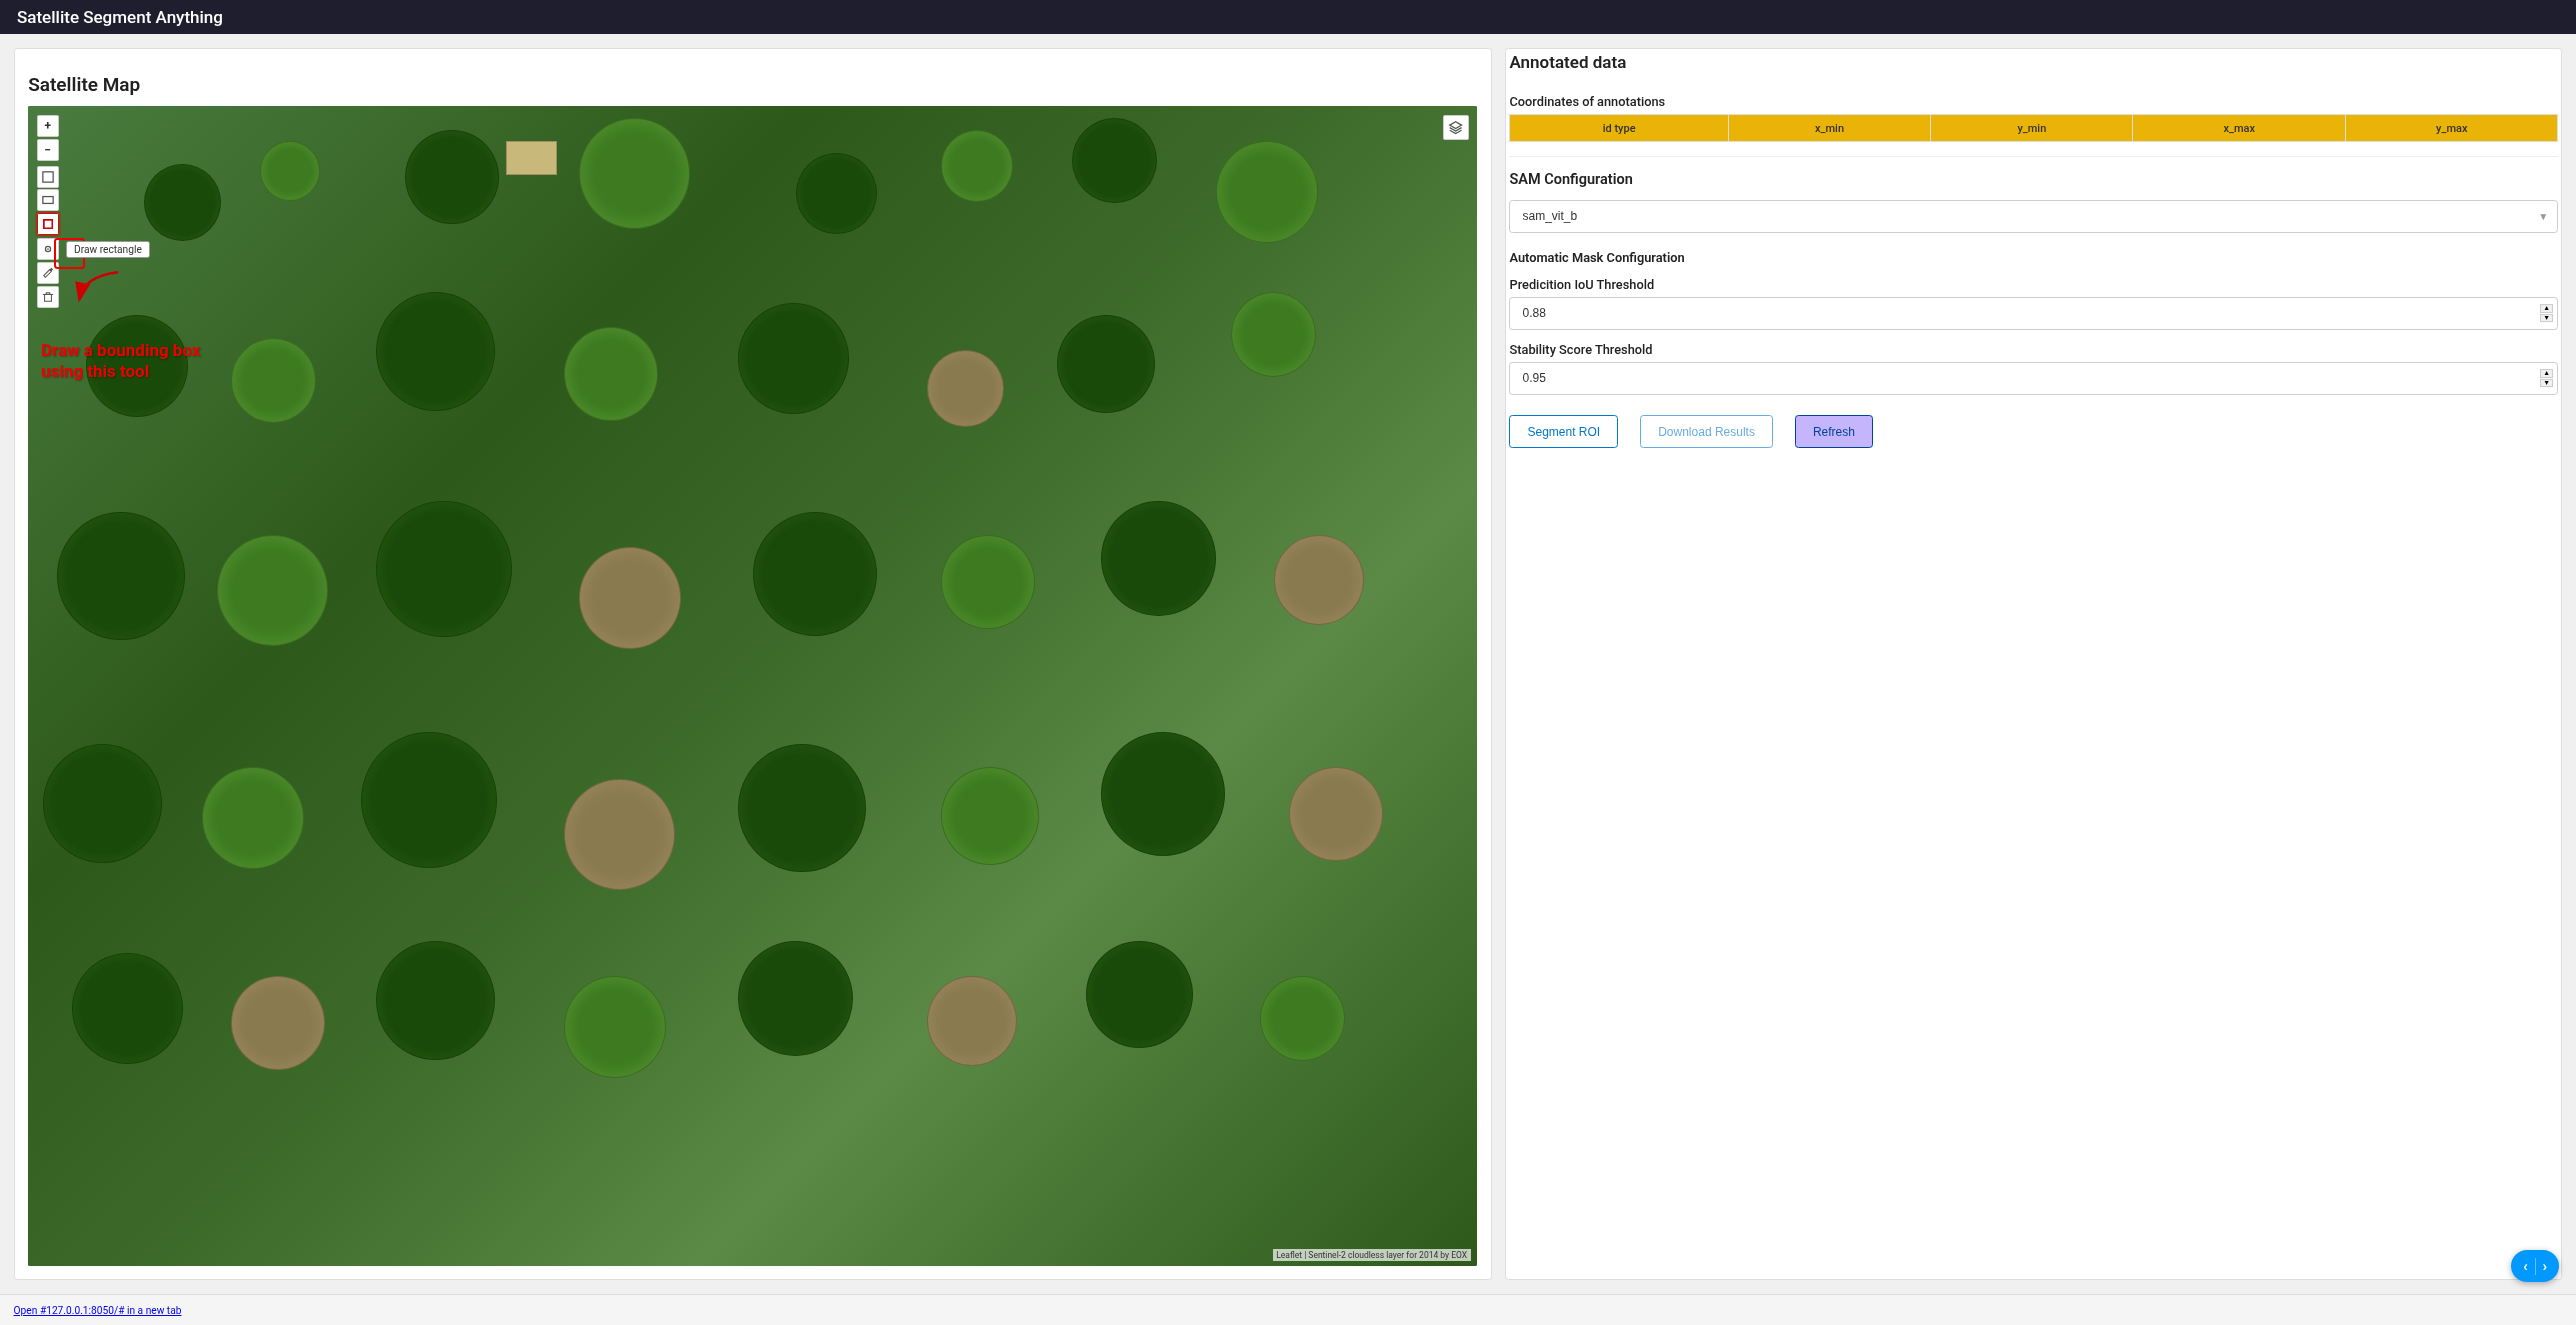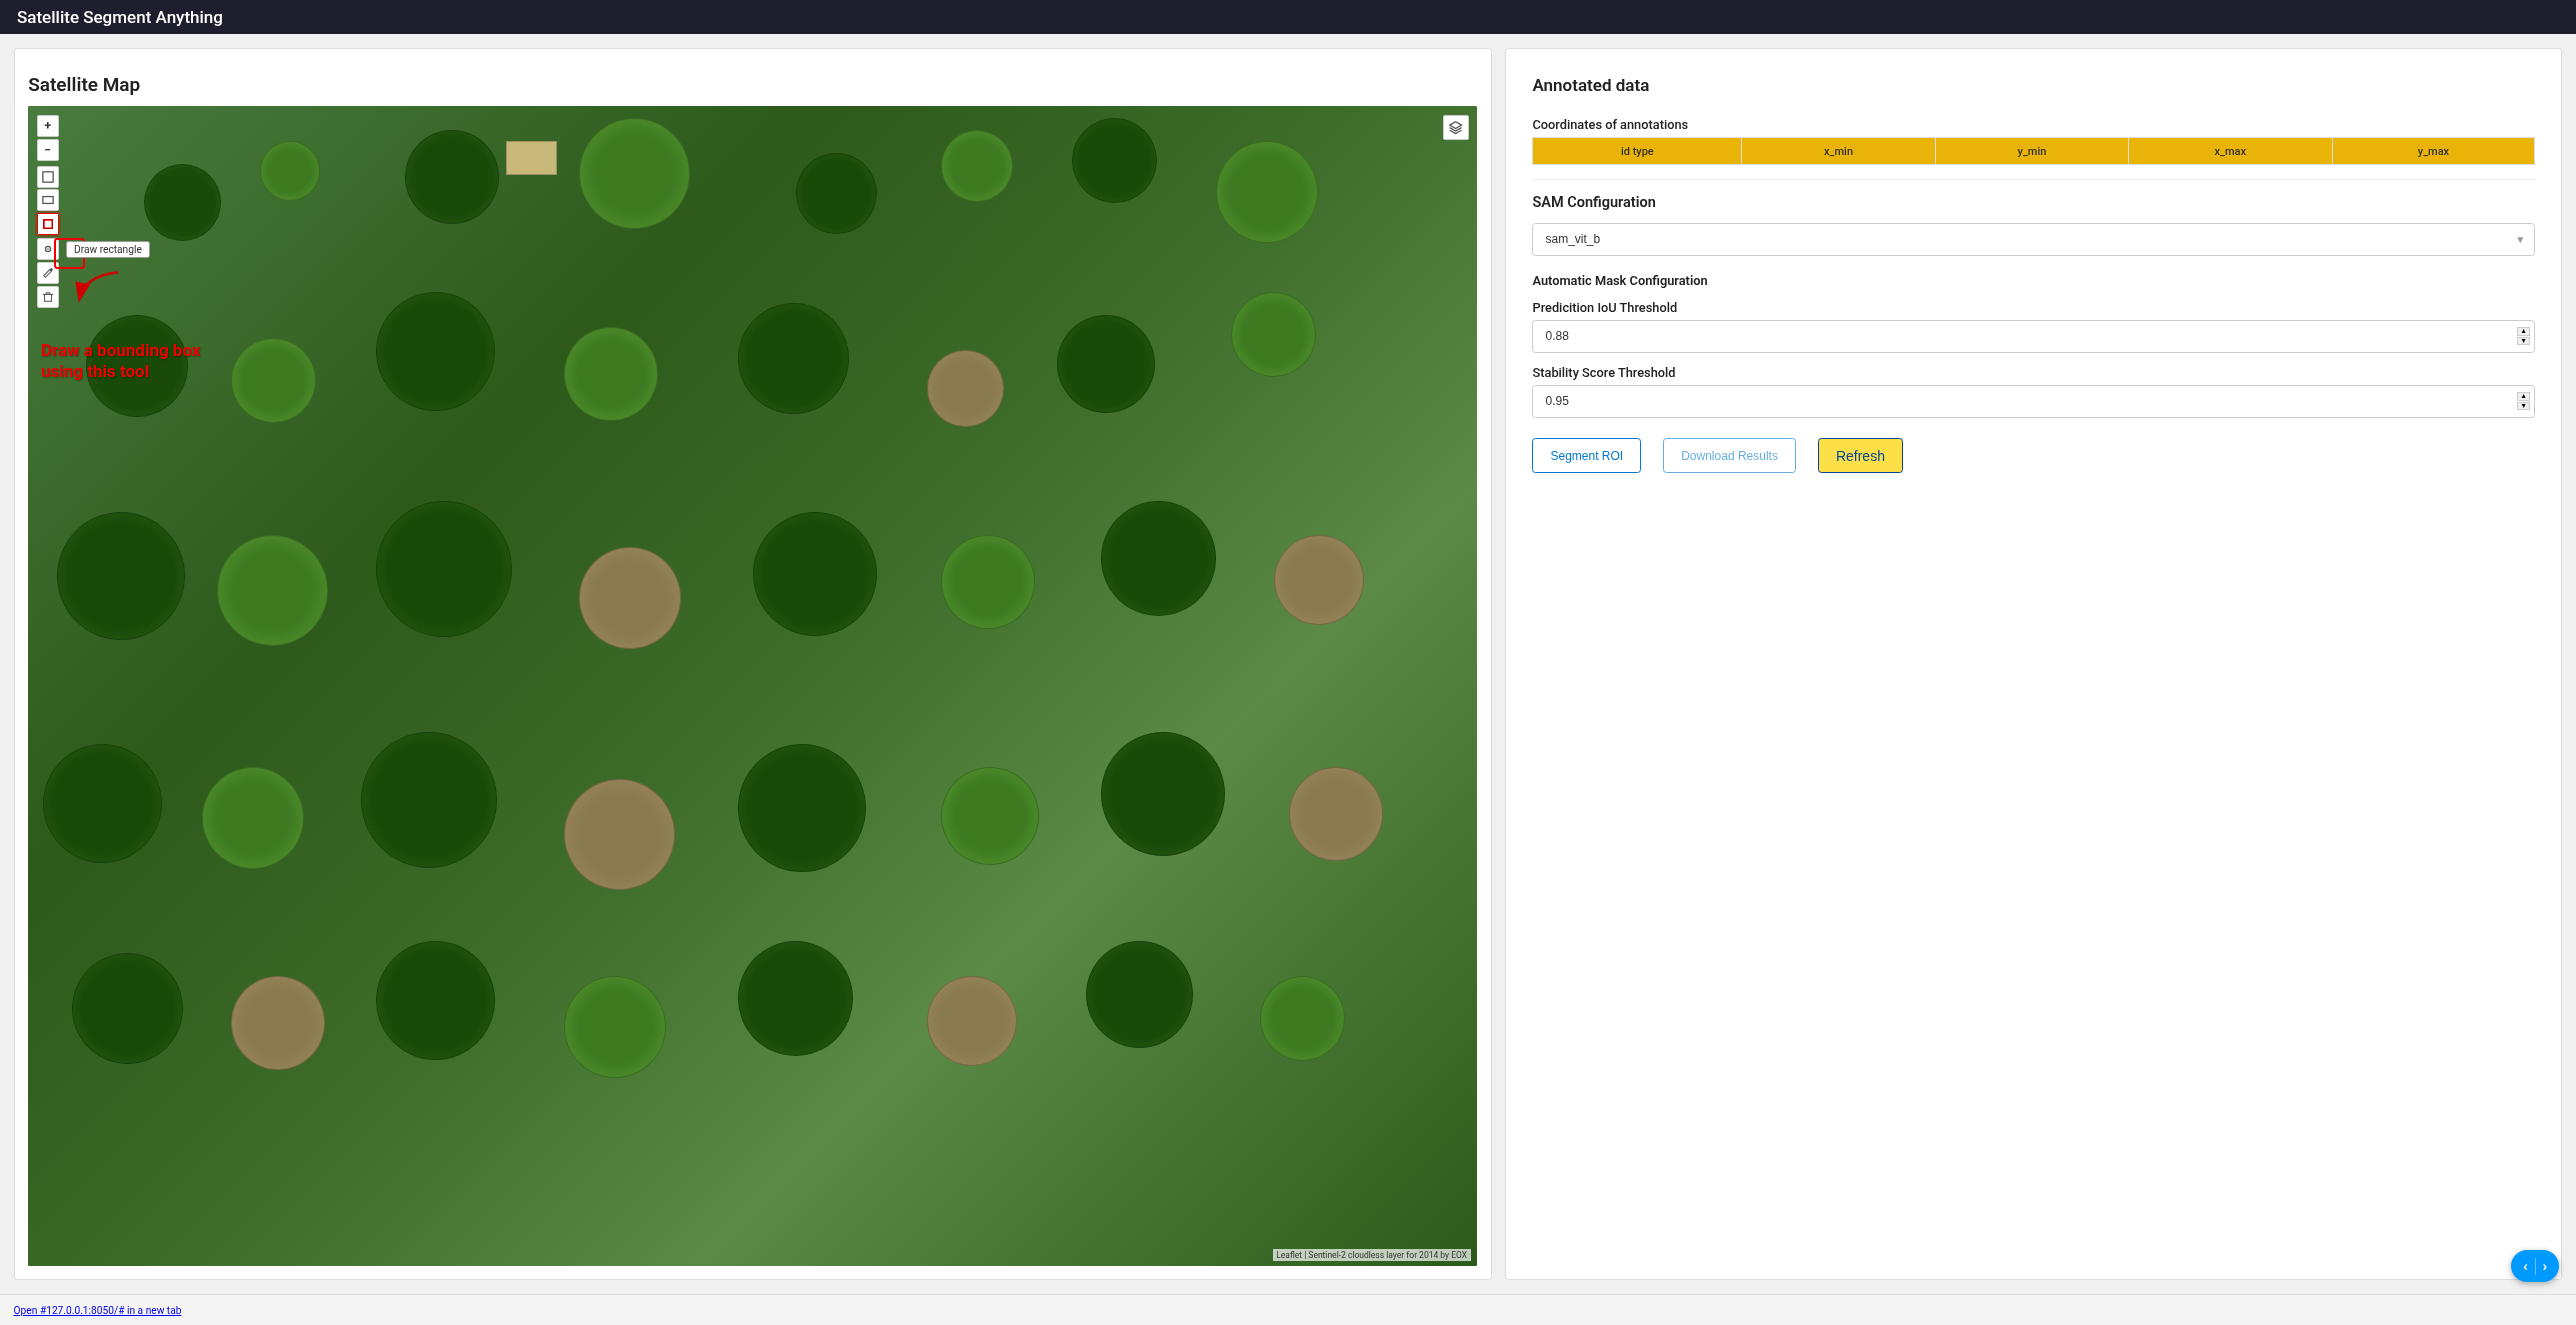--- a/index.html
+++ b/index.html
@@ -179,21 +179,21 @@
       color: #0066cc;
       height: 31px;
       display: flex;
       align-items: center;
     }
     
     .right-panel {
       background: #fff;
       border: 0.9px solid #ddd;
       border-radius: 3.4px;
-      padding: 26px;
+      padding: 3px;
       flex: 1;
       display: flex;
       flex-direction: column;
       gap: 13.6px;
       overflow-y: auto;
     }
     .section-title {
       font-size: 17px;
       font-weight: 600;
       color: #222;
@@ -313,24 +313,24 @@
       color: #0077cc;
       border-radius: 3.4px;
       font-size: 12px;
       font-weight: 500;
       cursor: pointer;
       opacity: 0.6;
     }
     .btn-refresh {
       padding: 8.5px 17px;
       border: 1.7px solid #004499;
-      background: #fde047;
+      background: #c4b5fd;
       color: #004499;
       border-radius: 3.4px;
-      font-size: 14px;
+      font-size: 12px;
       font-weight: 500;
       cursor: pointer;
     }
     
     .nav-arrows {
       position: fixed;
       bottom: 43px;
       right: 17px;
       background: #0099ff;
       border-radius: 43px;

